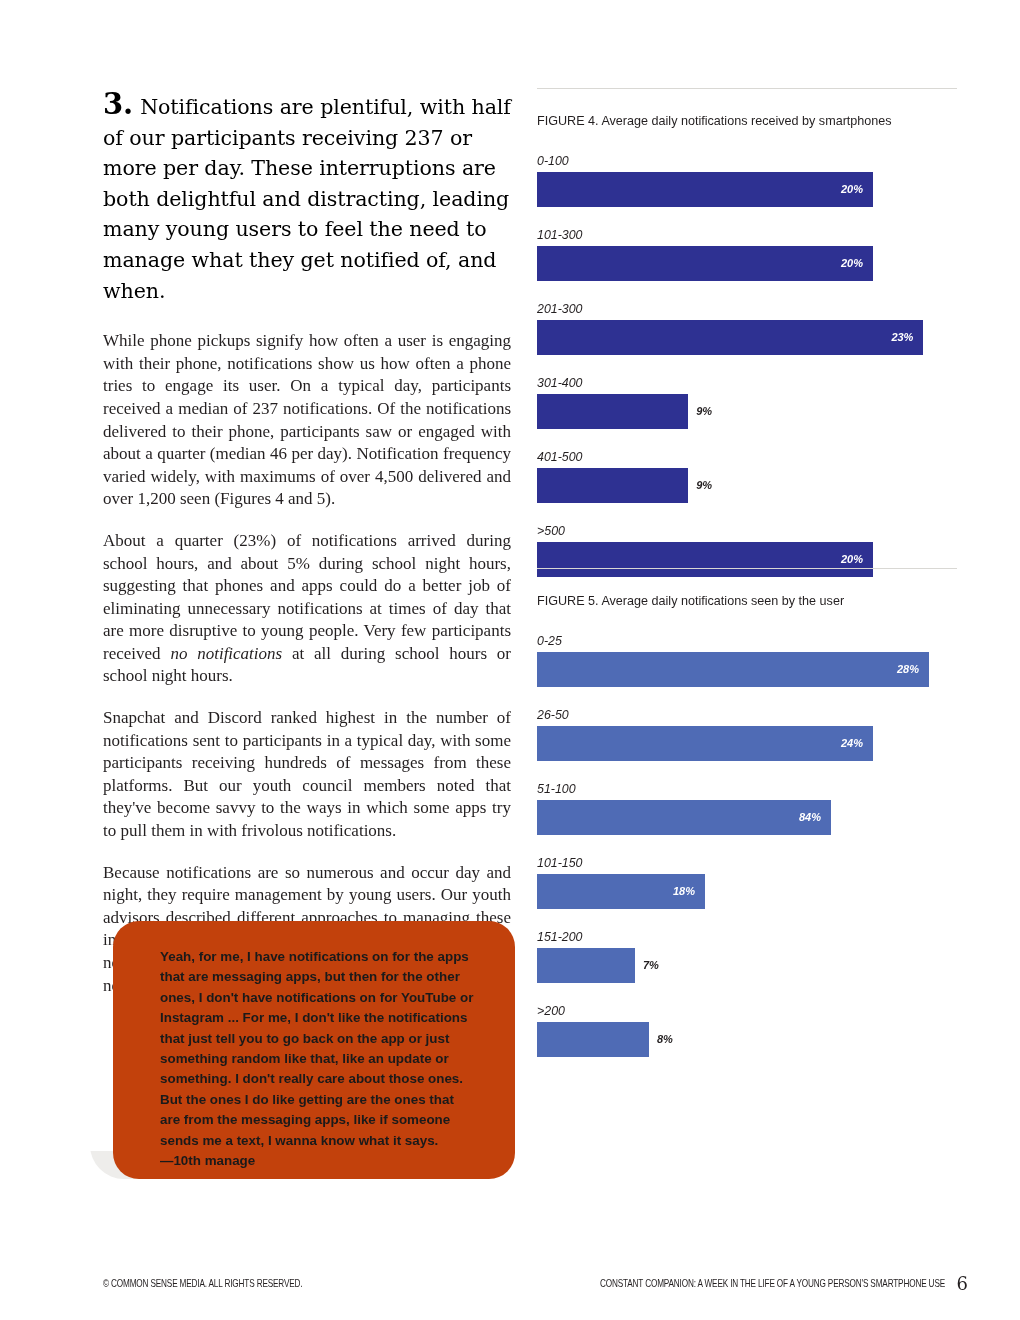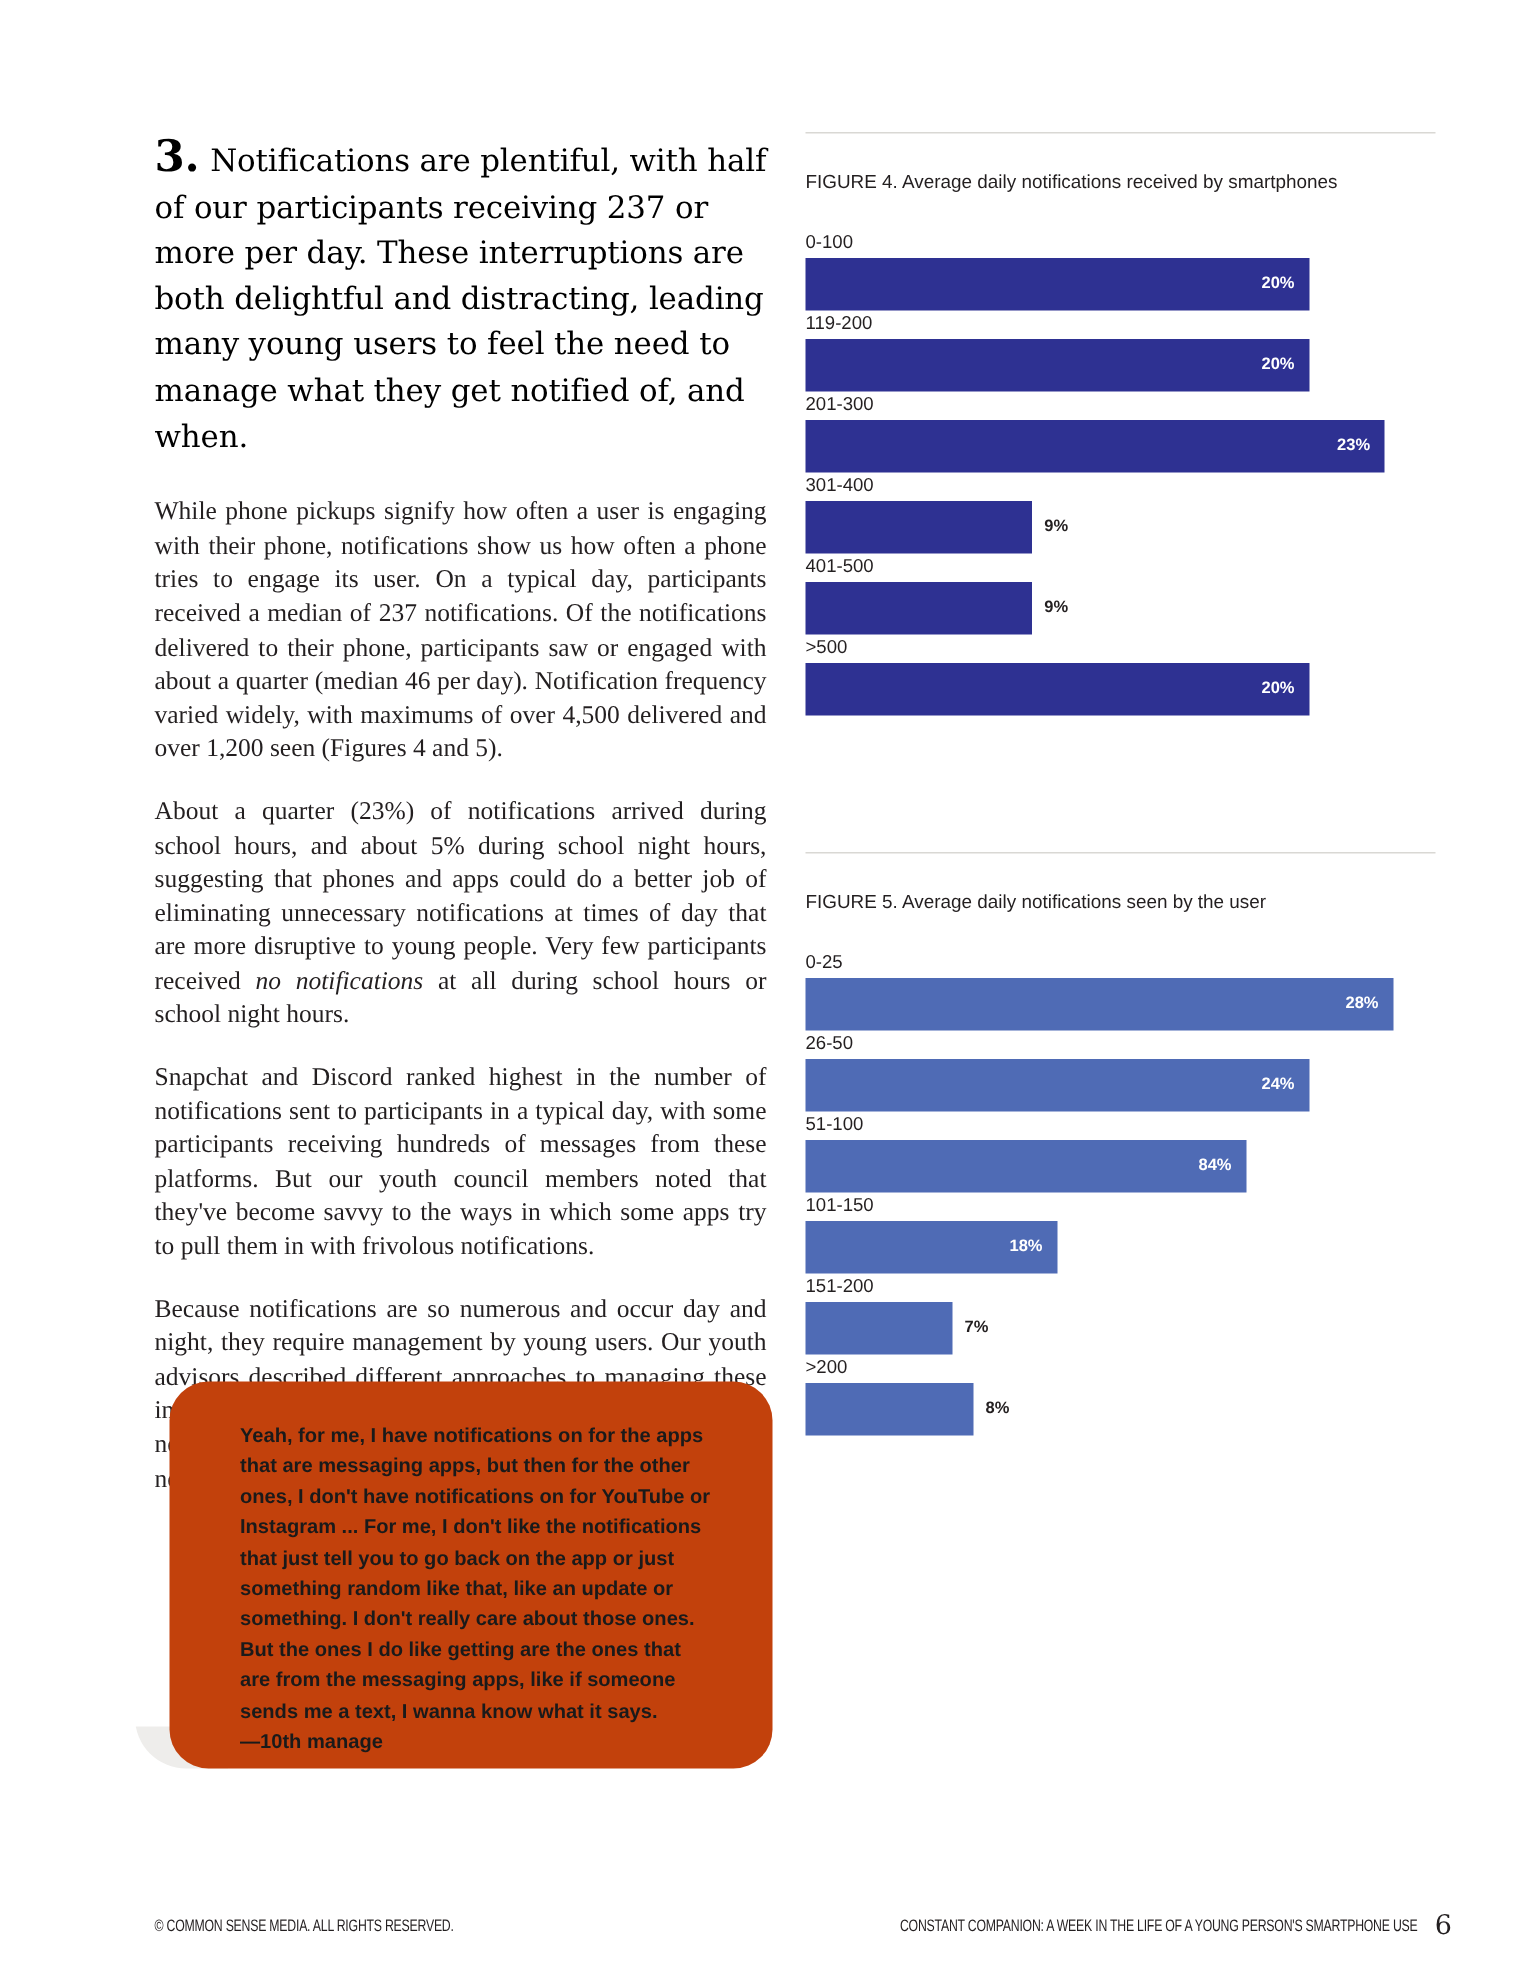--- a/index.html
+++ b/index.html
@@ -149,21 +149,21 @@
   .fig-title {
     font-family: "Liberation Sans", sans-serif;
     font-weight: 400;
     font-size: 12.6px;
     line-height: 20px;
     color: #231f20;
     width: 360px;
     margin: 0 0 22px 0;
   }
 
-  .bar-row { margin-bottom: 0; position: relative; }
+  .bar-row { margin-bottom: 20px; position: relative; font-style: italic; }
   .bar-cat {
     font-family: "Liberation Sans", sans-serif;
     font-size: 12.4px;
     line-height: 16px;
     color: #231f20;
     margin-bottom: 3px;
   }
   .bar-track {
     position: relative;
     height: 35px;
@@ -272,21 +272,21 @@
       <div class="fig-title">FIGURE 4. Average daily notifications received by smartphones</div>
       <div class="bars" id="fig4-bars">
           <div class="bar-row">
             <div class="bar-cat">0-100</div>
             <div class="bar-track">
               <div class="bar-fill" style="width: 336px; background: rgb(46, 49, 146);"></div>
               <div class="bar-value inside" style="right: 84px;">20%</div>
             </div>
           </div>
           <div class="bar-row">
-            <div class="bar-cat">119-200</div>
+            <div class="bar-cat">101-300</div>
             <div class="bar-track">
               <div class="bar-fill" style="width: 336px; background: rgb(46, 49, 146);"></div>
               <div class="bar-value inside" style="right: 84px;">20%</div>
             </div>
           </div>
           <div class="bar-row">
             <div class="bar-cat">201-300</div>
             <div class="bar-track">
               <div class="bar-fill" style="width: 386.4px; background: rgb(46, 49, 146);"></div>
               <div class="bar-value inside" style="right: 33.6px;">23%</div>

